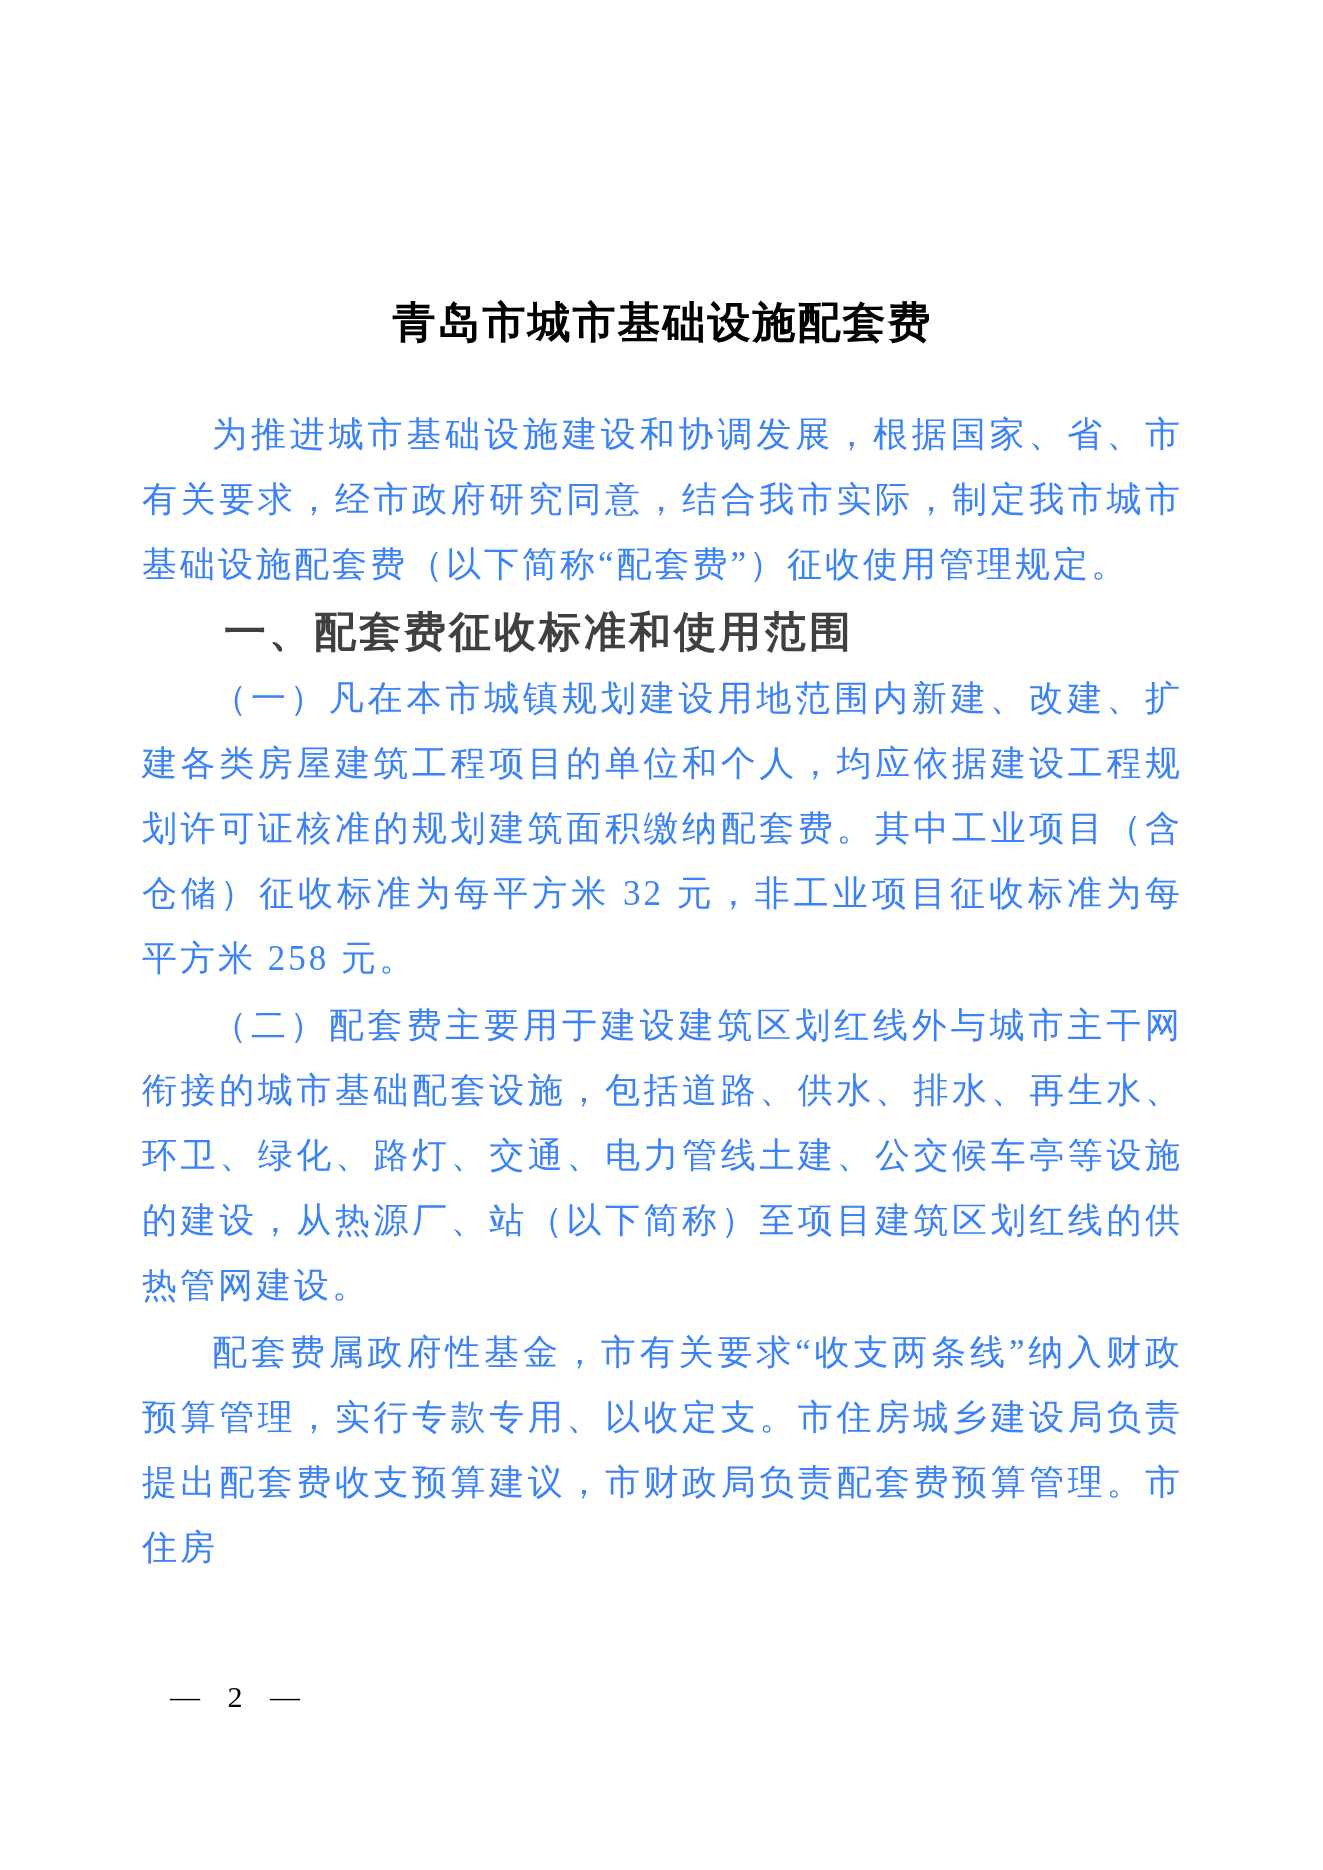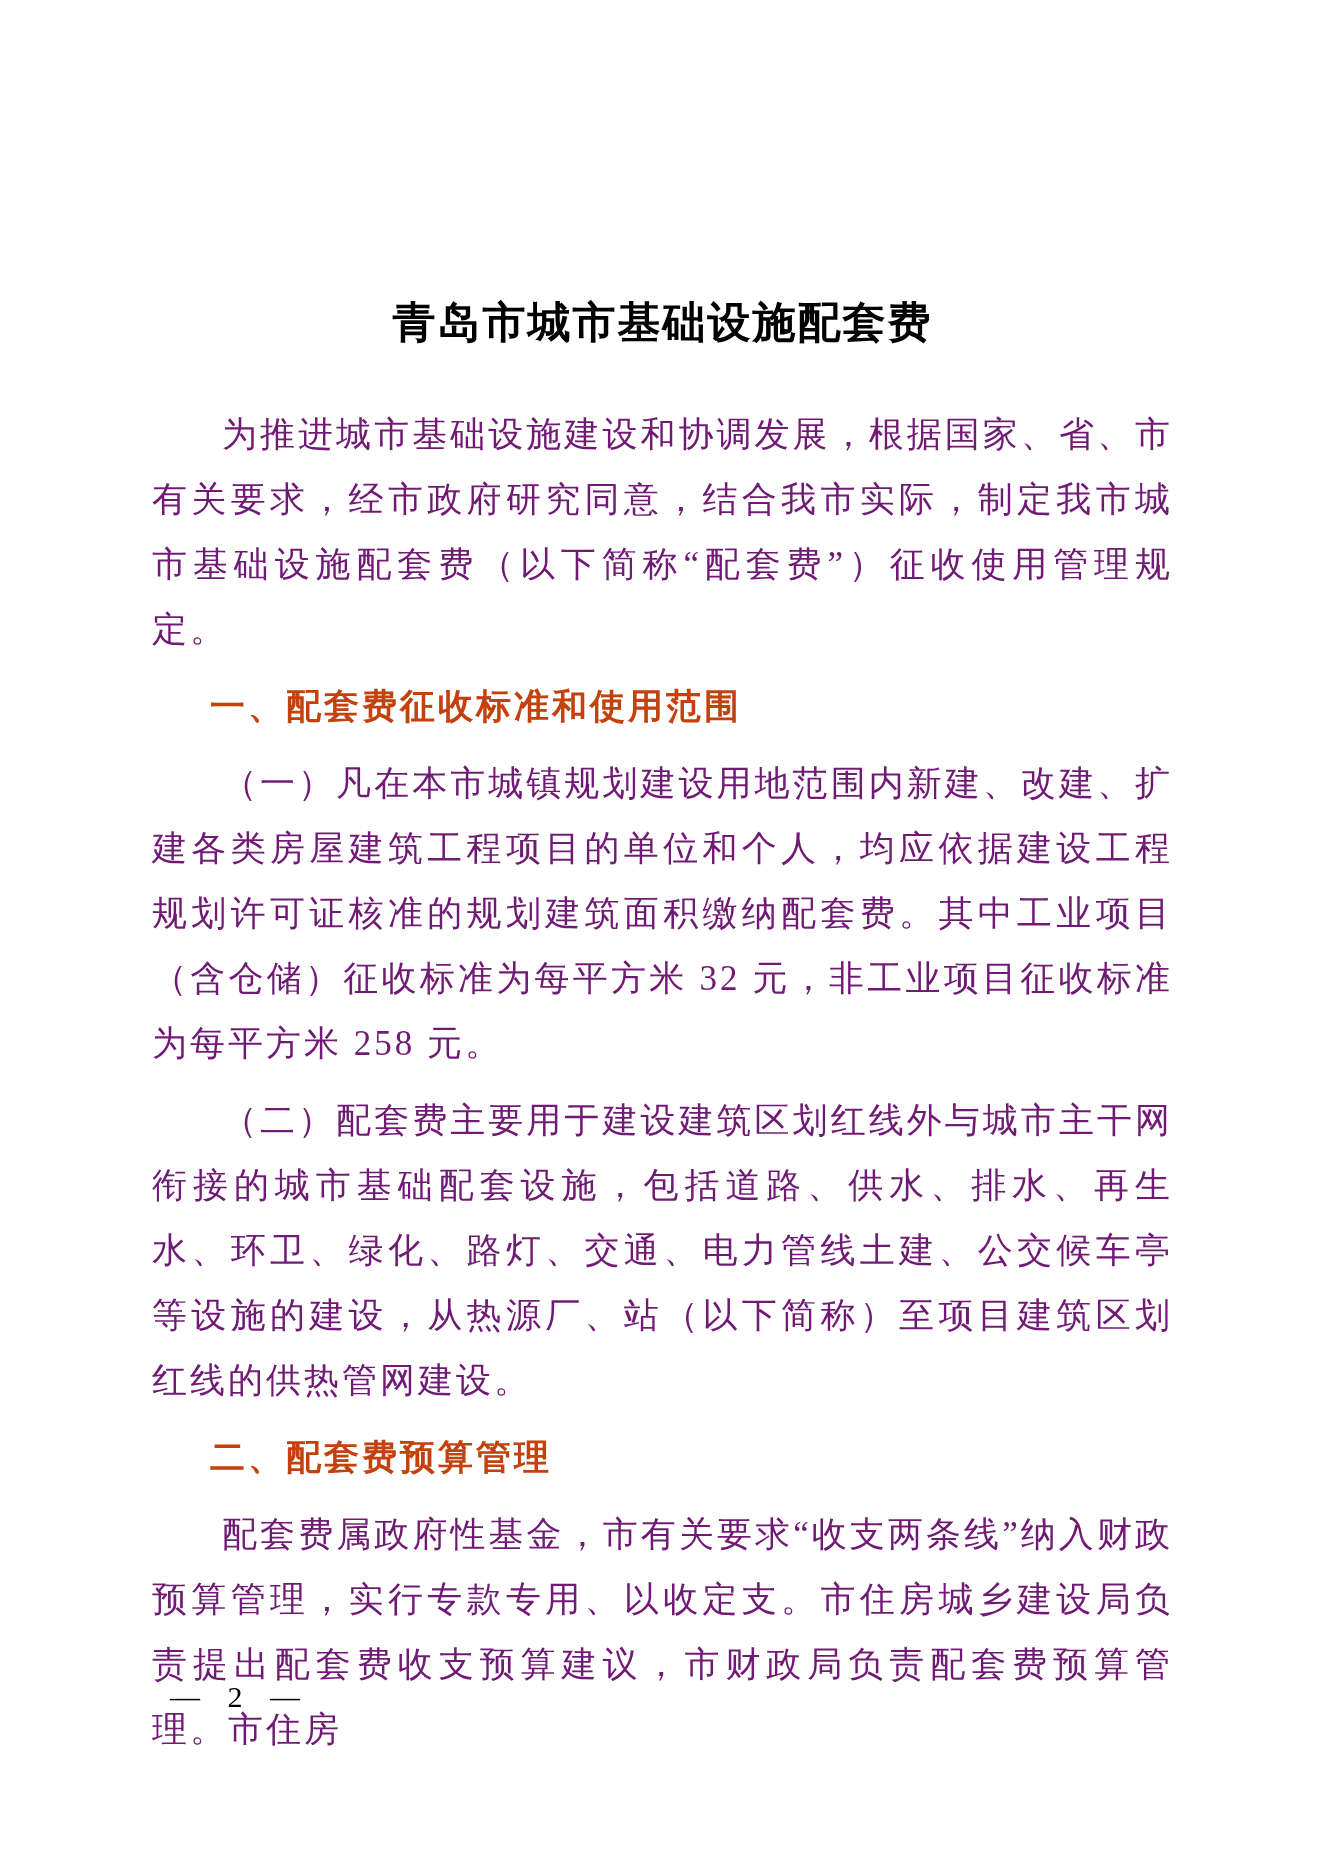--- a/index.html
+++ b/index.html
@@ -22,42 +22,42 @@
     margin: 0;
     font-size: 43px;
     line-height: 88px;
     font-weight: 700;
     text-align: center;
     letter-spacing: 2px;
     color: #000000;
     font-family: "Liberation Serif", "DejaVu Serif", serif;
   }
   .body-para {
-    margin: 12px;
+    margin: 2px;
     font-size: 35px;
     line-height: 65px;
     letter-spacing: 3px;
     text-align: justify;
     text-justify: inter-character;
     text-indent: 2em;
     font-weight: 400;
-    color: #701a75;
+    color: #3b82f6;
   }
   .body-para.first {
     margin-top: 35px;
   }
   .section-heading {
     margin: 0;
-    font-size: 35px;
+    font-size: 42px;
     line-height: 65px;
     letter-spacing: 3px;
     text-indent: 2em;
     font-weight: 700;
-    color: #c2410c;
-    font-family: Liberation Serif, serif;
+    color: #404040;
+    font-family: Liberation Sans, sans-serif;
   }
   .footer {
     position: absolute;
     left: 170px;
     top: 1680px;
     font-size: 30px;
     letter-spacing: 2px;
     word-spacing: 16px;
     color: #000000;
     font-family: "Liberation Serif", "DejaVu Serif", serif;
@@ -70,18 +70,17 @@
   <h1 class="doc-title">青岛市城市基础设施配套费</h1>
 
   <p class="body-para first">为推进城市基础设施建设和协调发展，根据国家、省、市有关要求，经市政府研究同意，结合我市实际，制定我市城市基础设施配套费（以下简称“配套费”）征收使用管理规定。</p>
 
   <h2 class="section-heading">一、配套费征收标准和使用范围</h2>
 
   <p class="body-para">（一）凡在本市城镇规划建设用地范围内新建、改建、扩建各类房屋建筑工程项目的单位和个人，均应依据建设工程规划许可证核准的规划建筑面积缴纳配套费。其中工业项目（含仓储）征收标准为每平方米 32 元，非工业项目征收标准为每平方米 258 元。</p>
 
   <p class="body-para">（二）配套费主要用于建设建筑区划红线外与城市主干网衔接的城市基础配套设施，包括道路、供水、排水、再生水、环卫、绿化、路灯、交通、电力管线土建、公交候车亭等设施的建设，从热源厂、站（以下简称）至项目建筑区划红线的供热管网建设。</p>
 
-  <h2 class="section-heading">二、配套费预算管理</h2>
 
   <p class="body-para">配套费属政府性基金，市有关要求“收支两条线”纳入财政预算管理，实行专款专用、以收定支。市住房城乡建设局负责提出配套费收支预算建议，市财政局负责配套费预算管理。市住房</p>
 
   <div class="footer">— 2 —</div>
 </div>
 
 </body></html>

